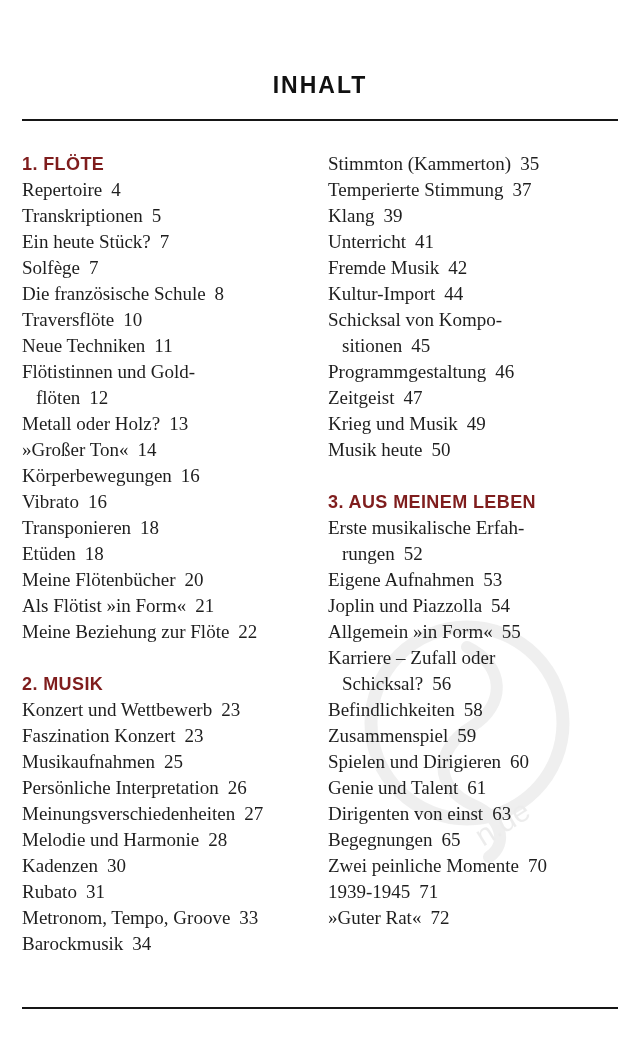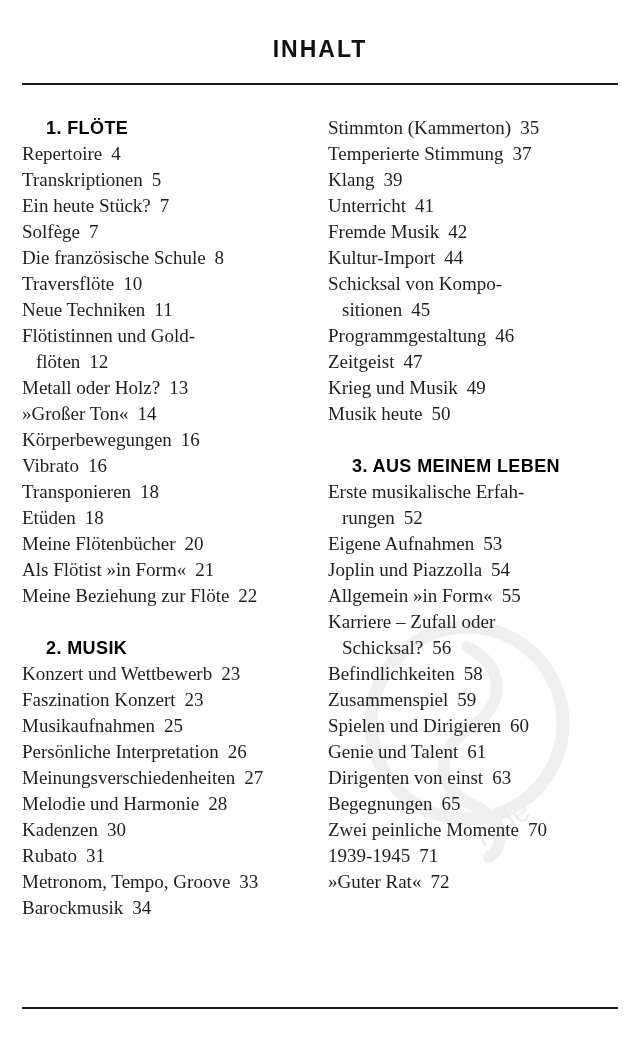--- a/index.html
+++ b/index.html
@@ -12,21 +12,21 @@
     position: relative;
     overflow: hidden;
   }
   .page { padding: 0 22px; position: relative; z-index: 2; }
   .page-title {
     text-align: center;
     font-family: "Liberation Sans", sans-serif;
     font-weight: 700;
     font-size: 23px;
     letter-spacing: 2px;
-    padding-top: 36px;
+    padding-top: 72px;
     color: #111;
   }
   .rule {
     height: 2px;
     background: #161616;
   }
   .rule-top { margin-top: 20px; }
   .rule-bottom {
     position: absolute;
     left: 22px;
@@ -40,22 +40,21 @@
     margin-top: 30px;
   }
   .col { flex: 1; min-width: 0; }
   .section + .section { margin-top: 26px; }
   .heading {
     font-family: "Liberation Sans", sans-serif;
     font-weight: 700;
     font-size: 18px;
     line-height: 26px;
     letter-spacing: 0.4px;
-    color: #000000;
-    margin-left: 24px;
+    color: #7f1d1d;
   }
   .item { font-size: 19px; line-height: 26px; }
   .line { white-space: nowrap; }
   .line.cont { padding-left: 14px; }
   .pg { margin-left: 9px; text-align: center; }
   .watermark {
     position: absolute;
     left: 355px;
     top: 595px;
     width: 240px;

